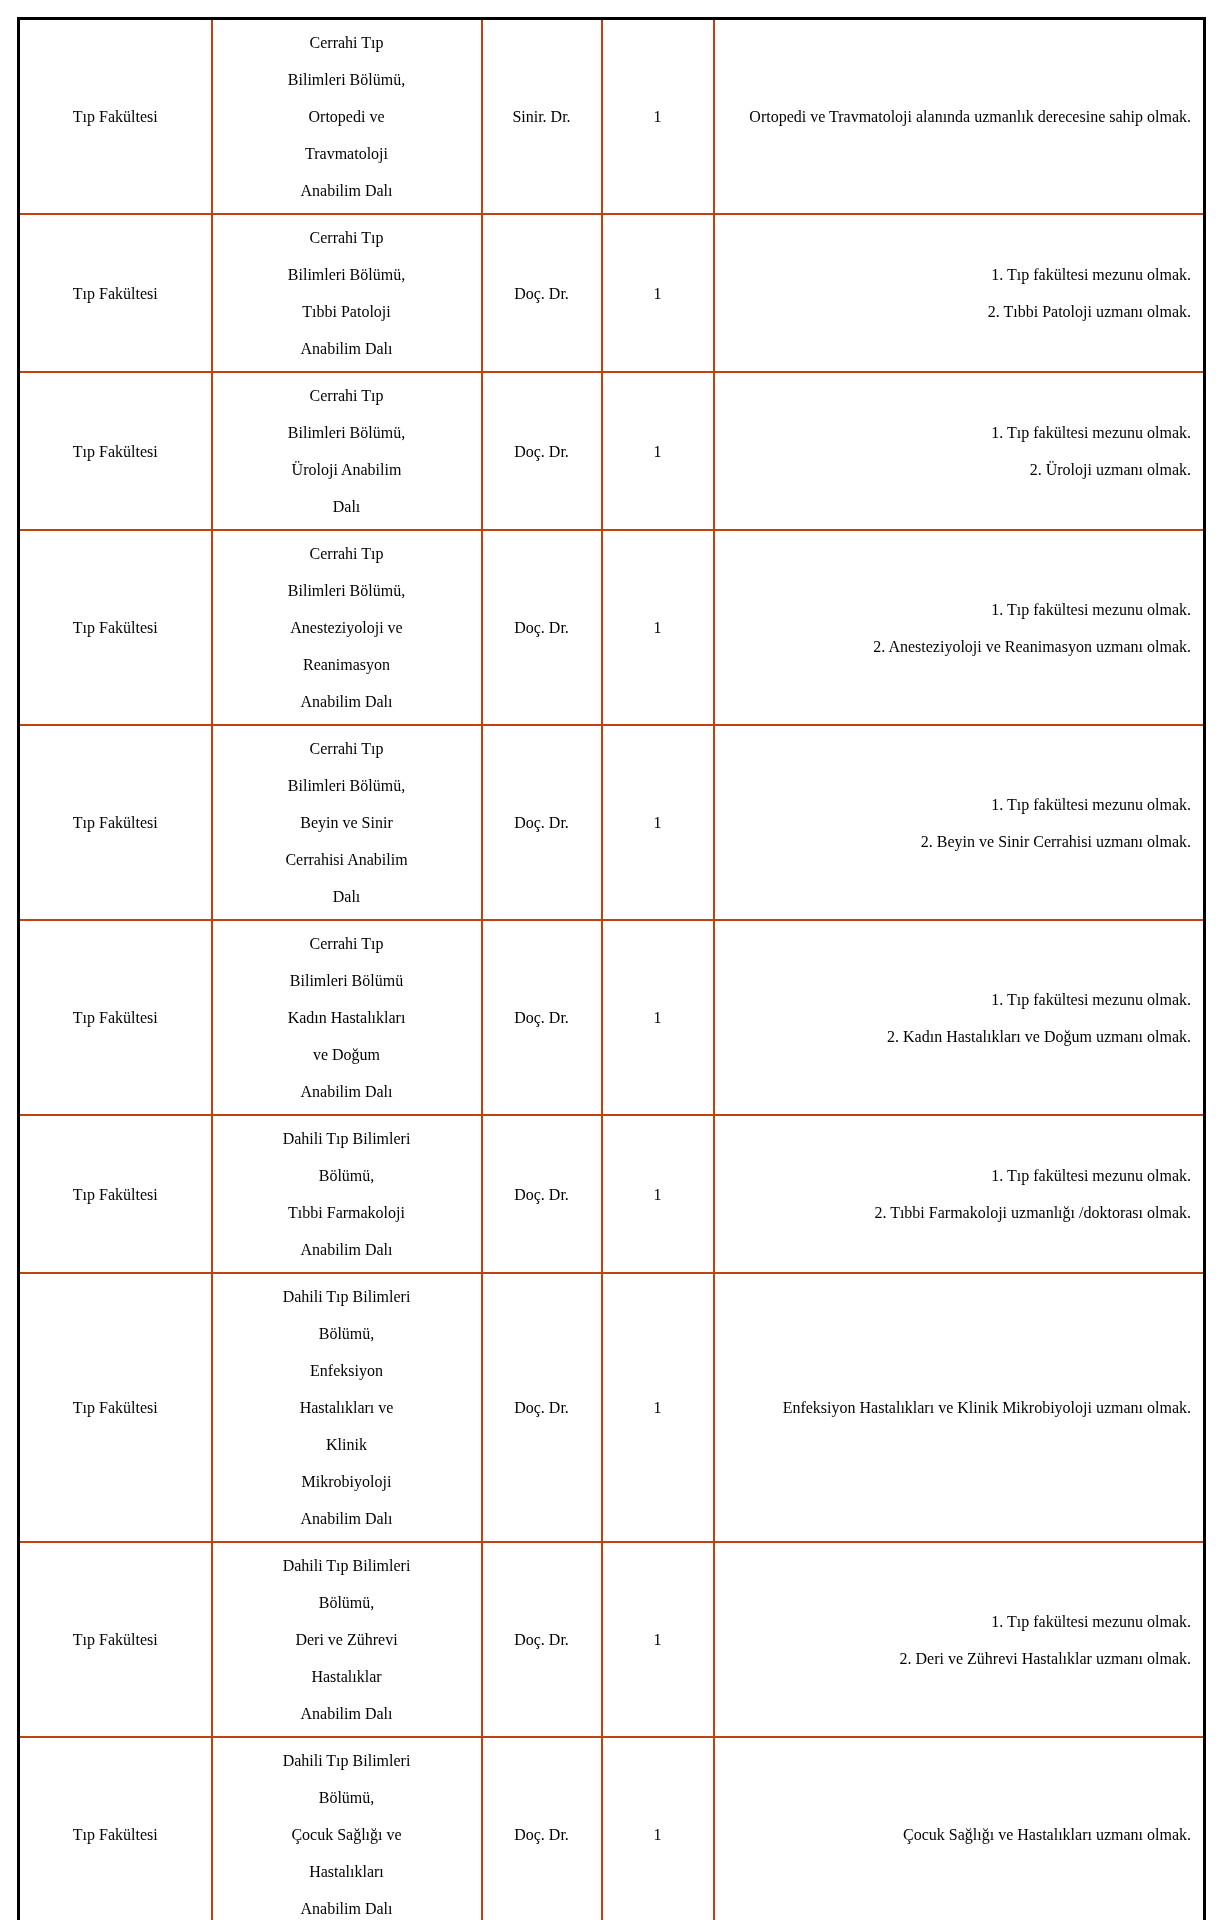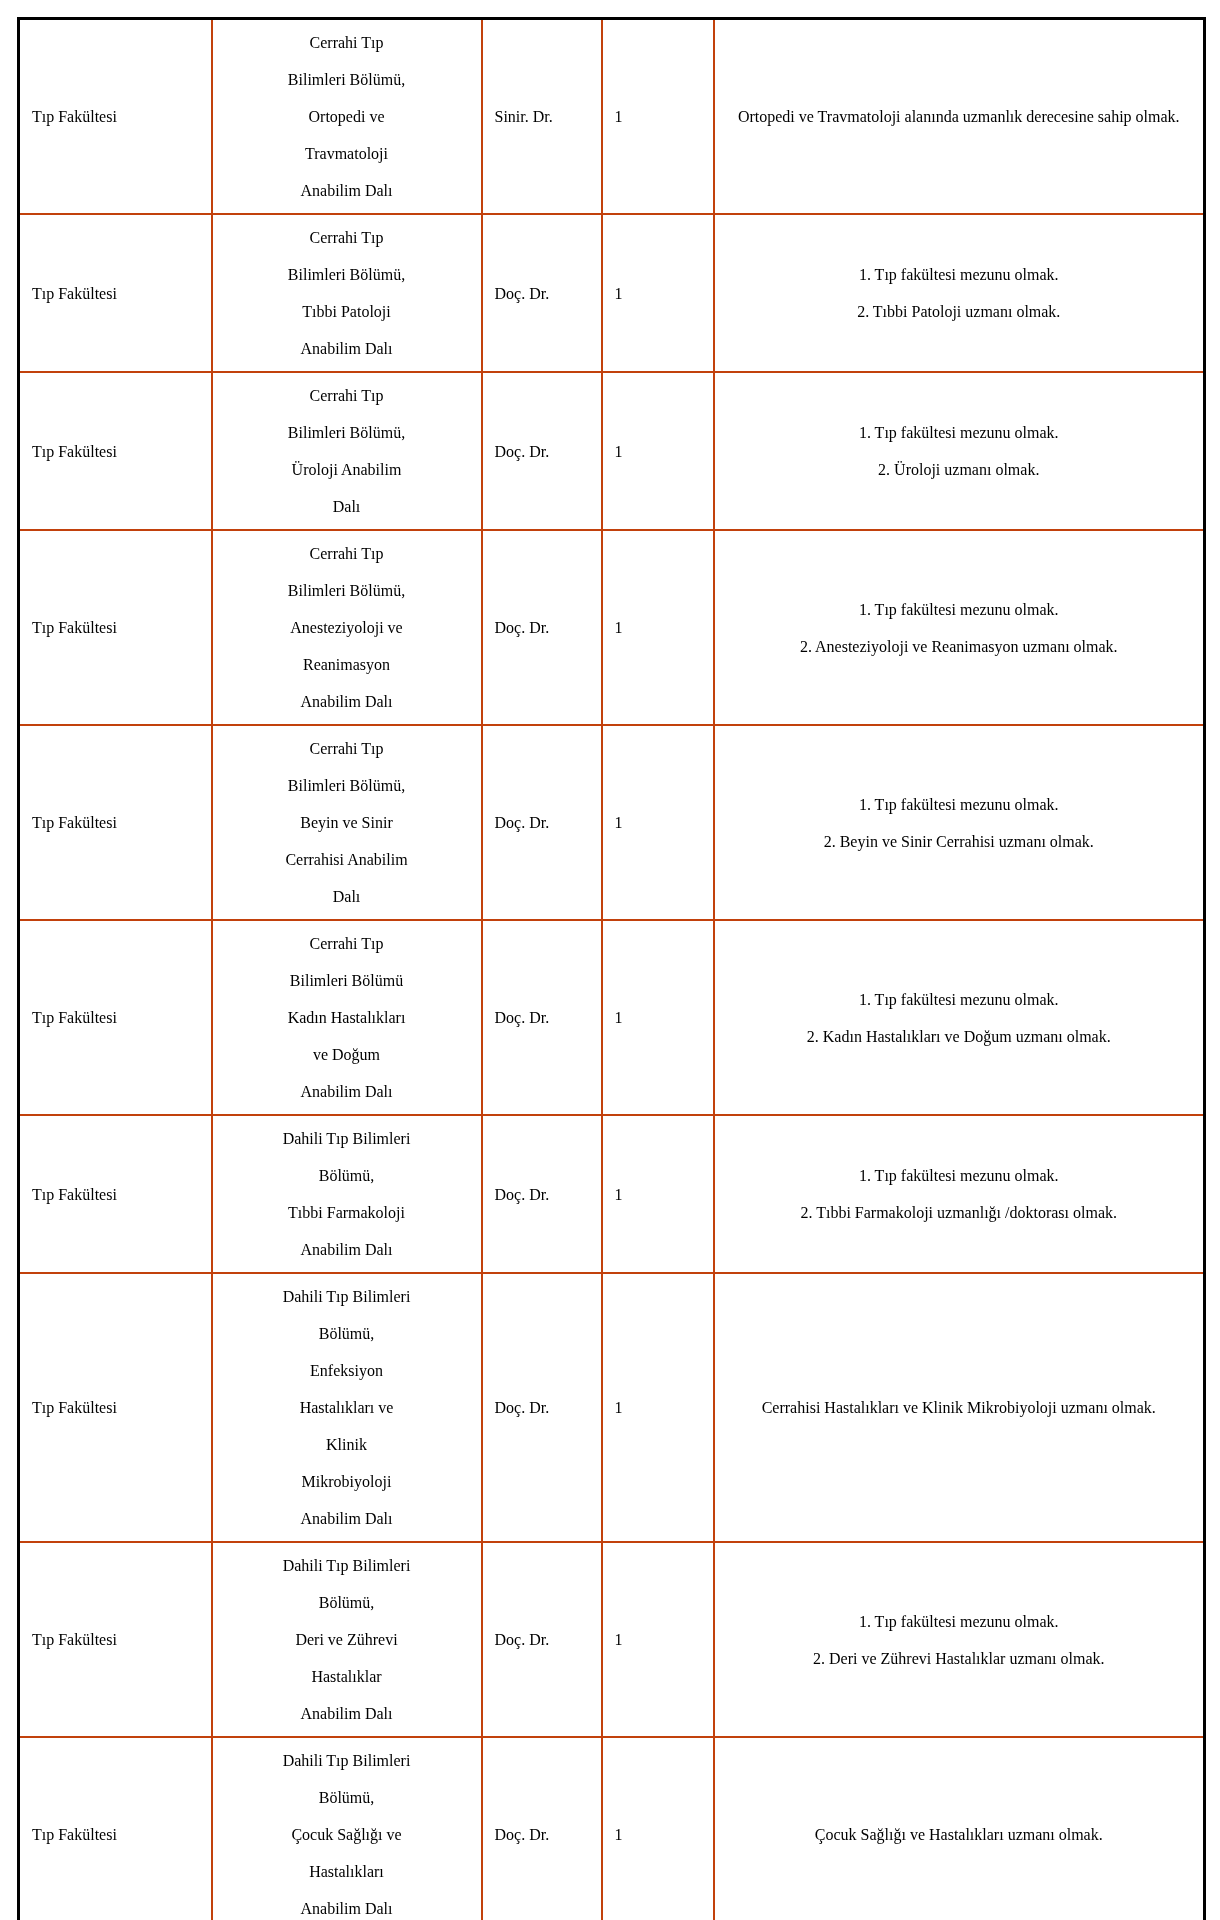--- a/index.html
+++ b/index.html
@@ -30,27 +30,28 @@
     padding: 4px 12px;
     overflow: hidden;
   }
   col.c-faculty      { width: 193px; }
   col.c-department   { width: 270px; }
   col.c-title        { width: 120px; }
   col.c-count        { width: 112px; }
   col.c-requirements { width: 491px; }
 
   td.cell-center {
+    text-align: center;
   }
   td.cell-department {
     text-align: center;
     white-space: pre-line;
   }
   td.cell-requirements {
-    text-align: center;
+    text-align: right;
     white-space: pre-line;
     padding-left: 16px;
     padding-right: 26px;
   }
   
   tr.row-4lines td { height: 140px; }
   tr.row-5lines td { height: 184px; }
   tr.row-7lines td { height: 258px; }
 </style>
 </head>
@@ -150,21 +151,21 @@
         <td class="cell-center">Tıp Fakültesi</td>
         <td class="cell-department">Dahili Tıp Bilimleri
 Bölümü,
 Enfeksiyon
 Hastalıkları ve
 Klinik
 Mikrobiyoloji
 Anabilim Dalı</td>
         <td class="cell-center">Doç. Dr.</td>
         <td class="cell-center">1</td>
-        <td class="cell-requirements">Cerrahisi Hastalıkları ve Klinik Mikrobiyoloji uzmanı olmak.</td>
+        <td class="cell-requirements">Enfeksiyon Hastalıkları ve Klinik Mikrobiyoloji uzmanı olmak.</td>
       </tr>
       <tr class="row-5lines">
         <td class="cell-center">Tıp Fakültesi</td>
         <td class="cell-department">Dahili Tıp Bilimleri
 Bölümü,
 Deri ve Zührevi
 Hastalıklar
 Anabilim Dalı</td>
         <td class="cell-center">Doç. Dr.</td>
         <td class="cell-center">1</td>

